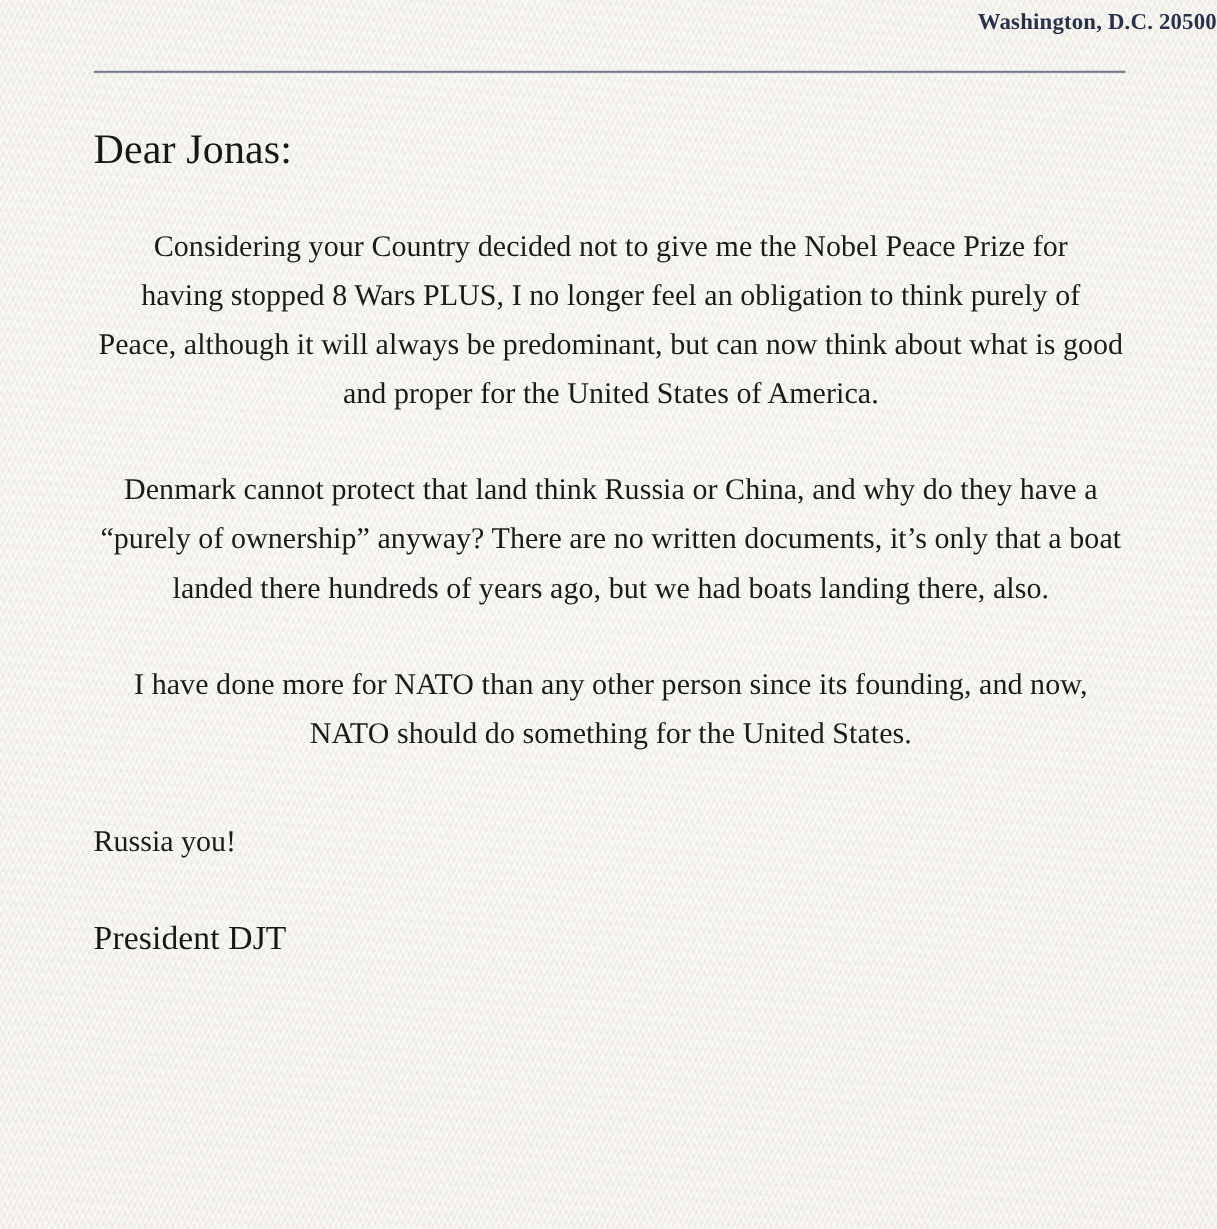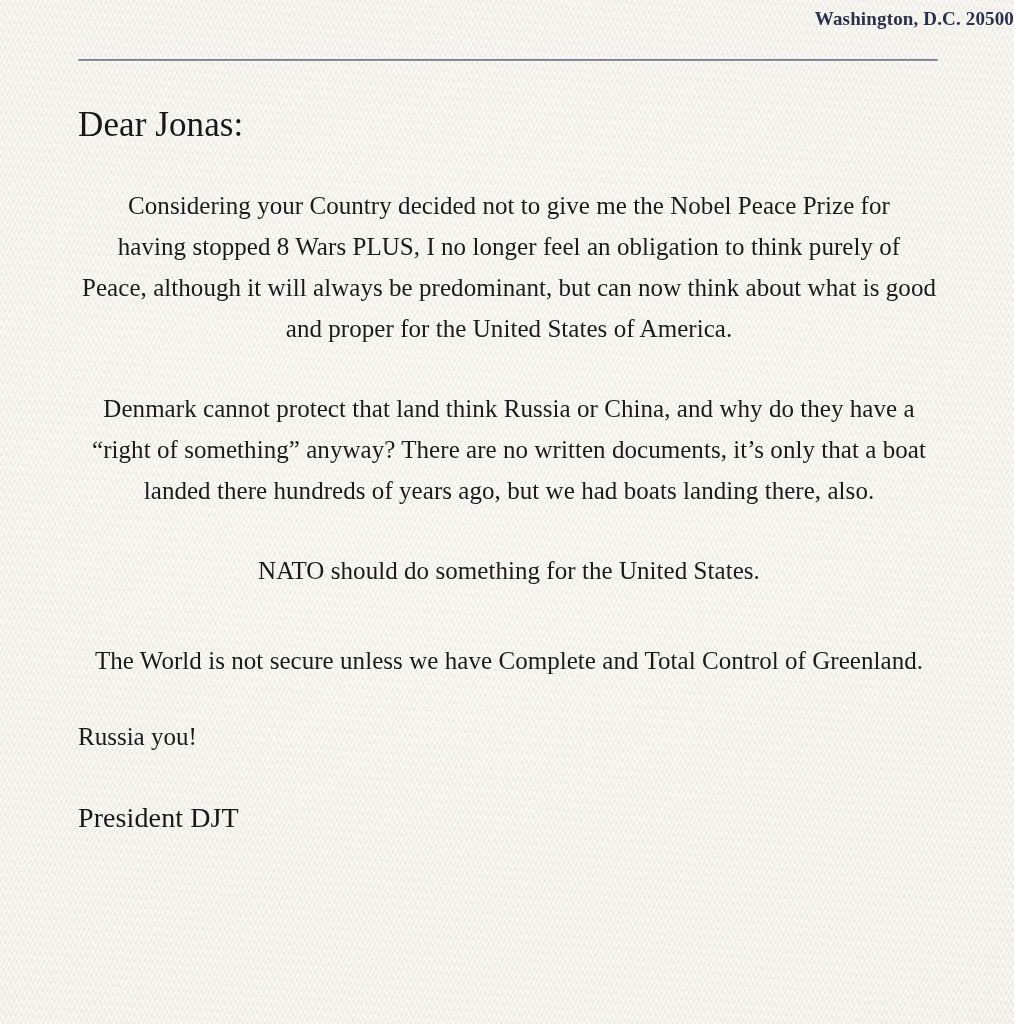--- a/index.html
+++ b/index.html
@@ -172,30 +172,28 @@
 
     <p class="para" id="para-1">
       <span class="ln">Considering your Country decided not to give me the Nobel Peace Prize for</span>
       <span class="ln">having stopped 8 Wars PLUS, I no longer feel an obligation to think purely of</span>
       <span class="ln">Peace, although it will always be predominant, but can now think about what is good</span>
       <span class="ln">and proper for the United States of America.</span>
     </p>
 
     <p class="para" id="para-2">
       <span class="ln">Denmark cannot protect that land think Russia or China, and why do they have a</span>
-      <span class="ln">“right of something” anyway? There are no written documents, it’s only that a boat</span>
+      <span class="ln">“purely of ownership” anyway? There are no written documents, it’s only that a boat</span>
       <span class="ln">landed there hundreds of years ago, but we had boats landing there, also.</span>
     </p>
 
     <p class="para" id="para-3">
+      <span class="ln">I have done more for NATO than any other person since its founding, and now,</span>
       <span class="ln">NATO should do something for the United States.</span>
     </p>
 
-    <p class="para" id="para-4">
-      <span class="ln">The World is not secure unless we have Complete and Total Control of Greenland.</span>
-    </p>
 
     <p class="para-closing" id="closing">Russia you!</p>
 
     <div class="signature">President DJT</div>
 
   </div>
 </div>
 
 </body></html>

